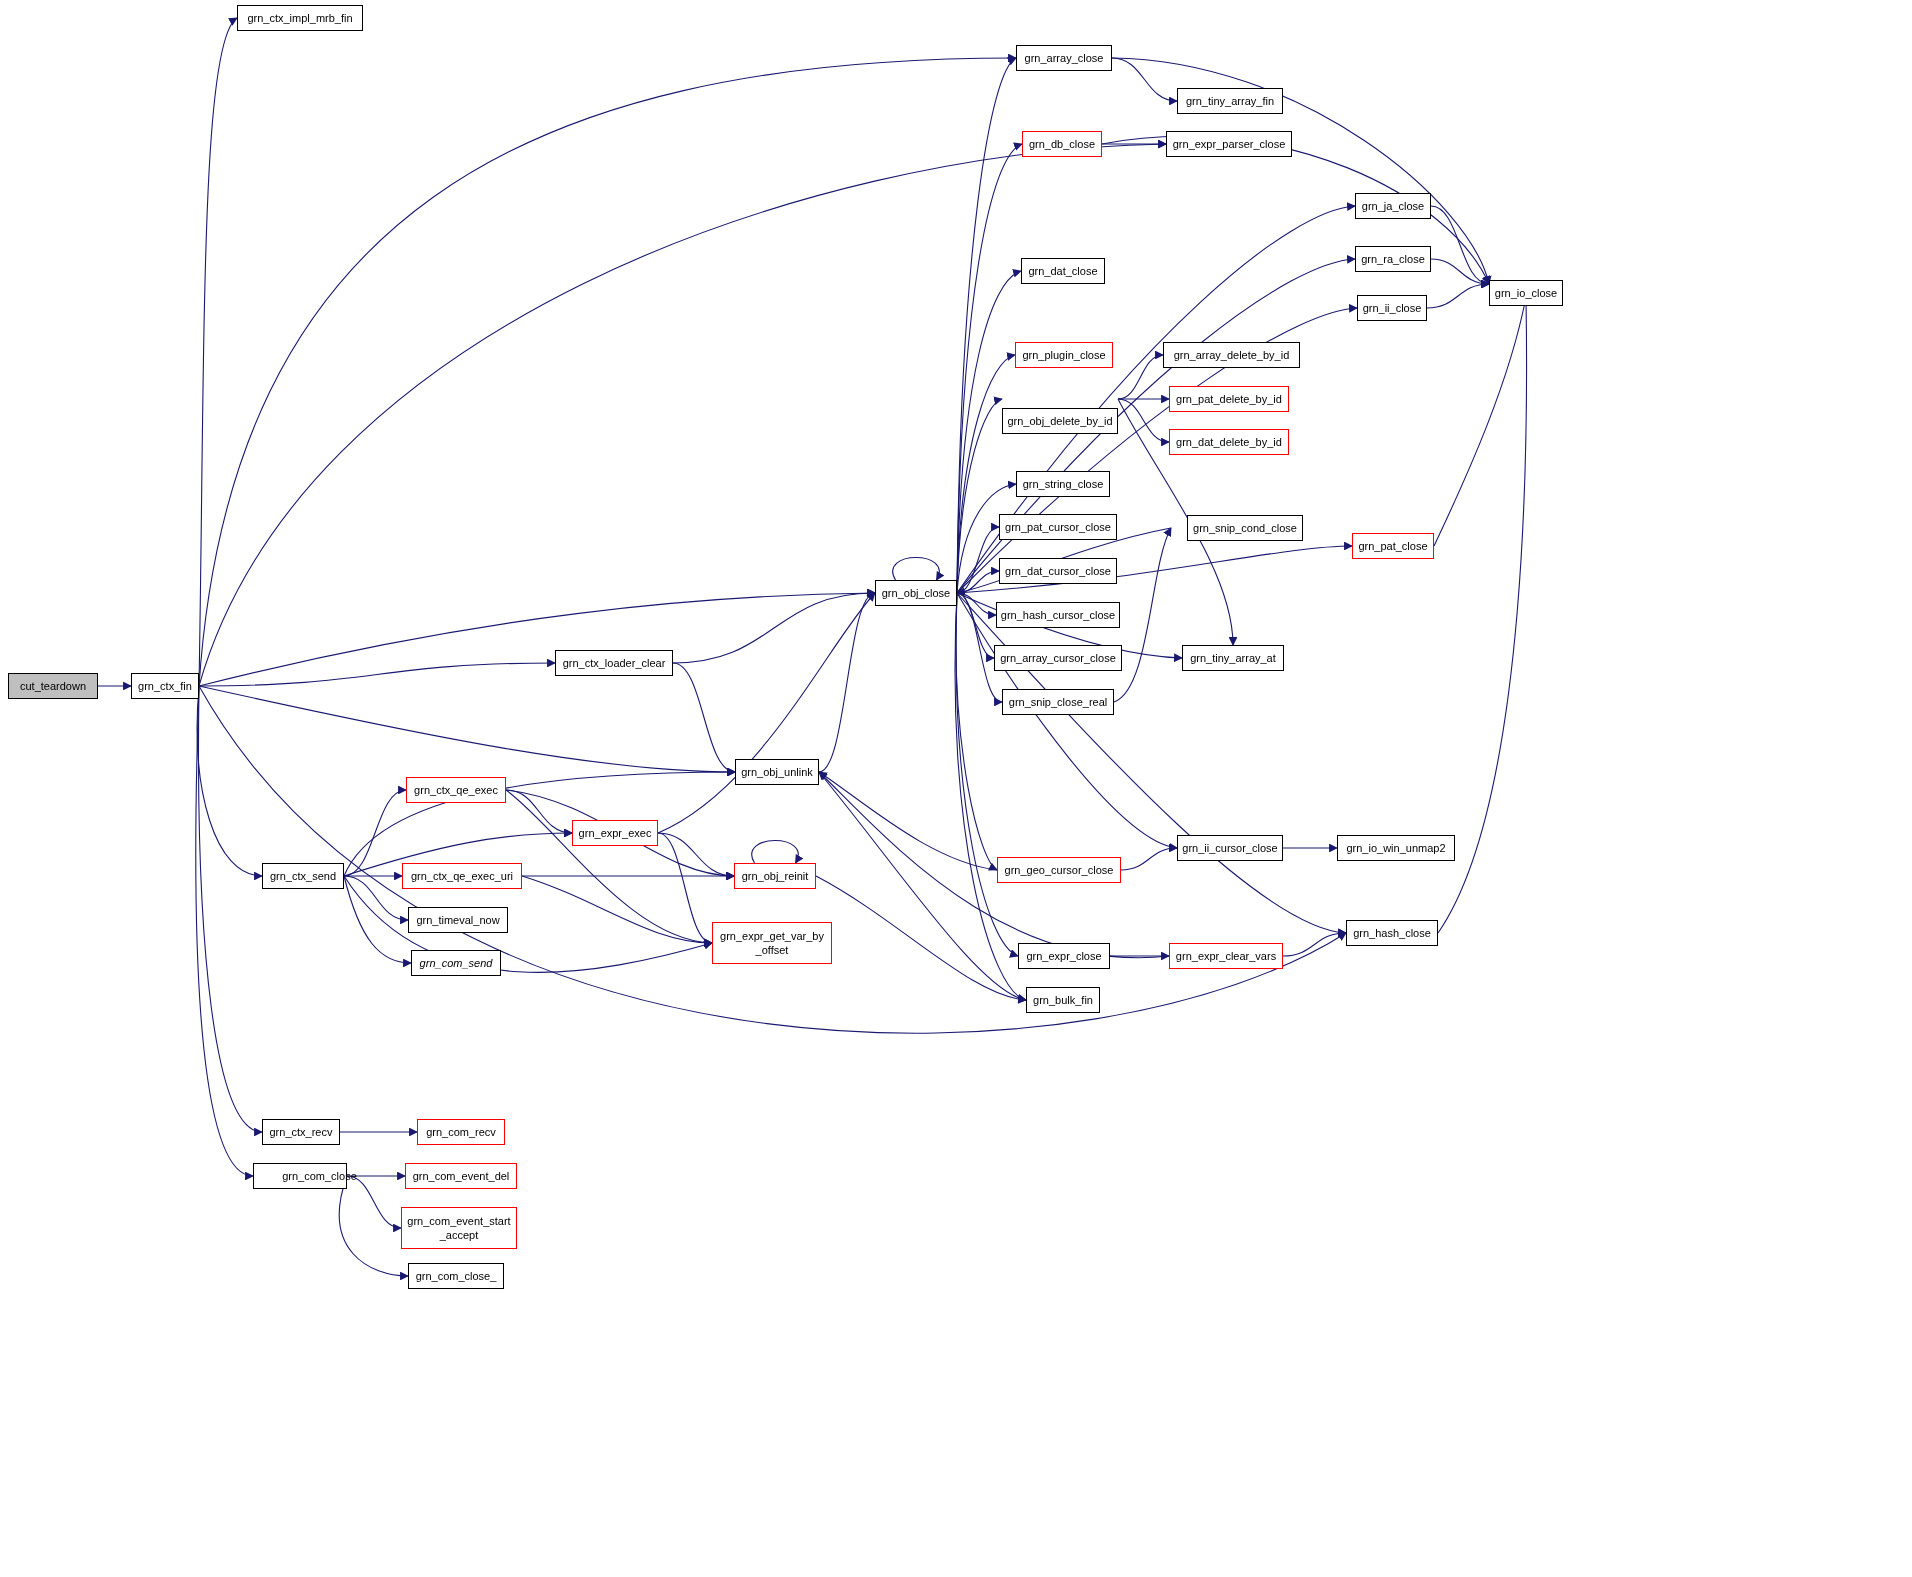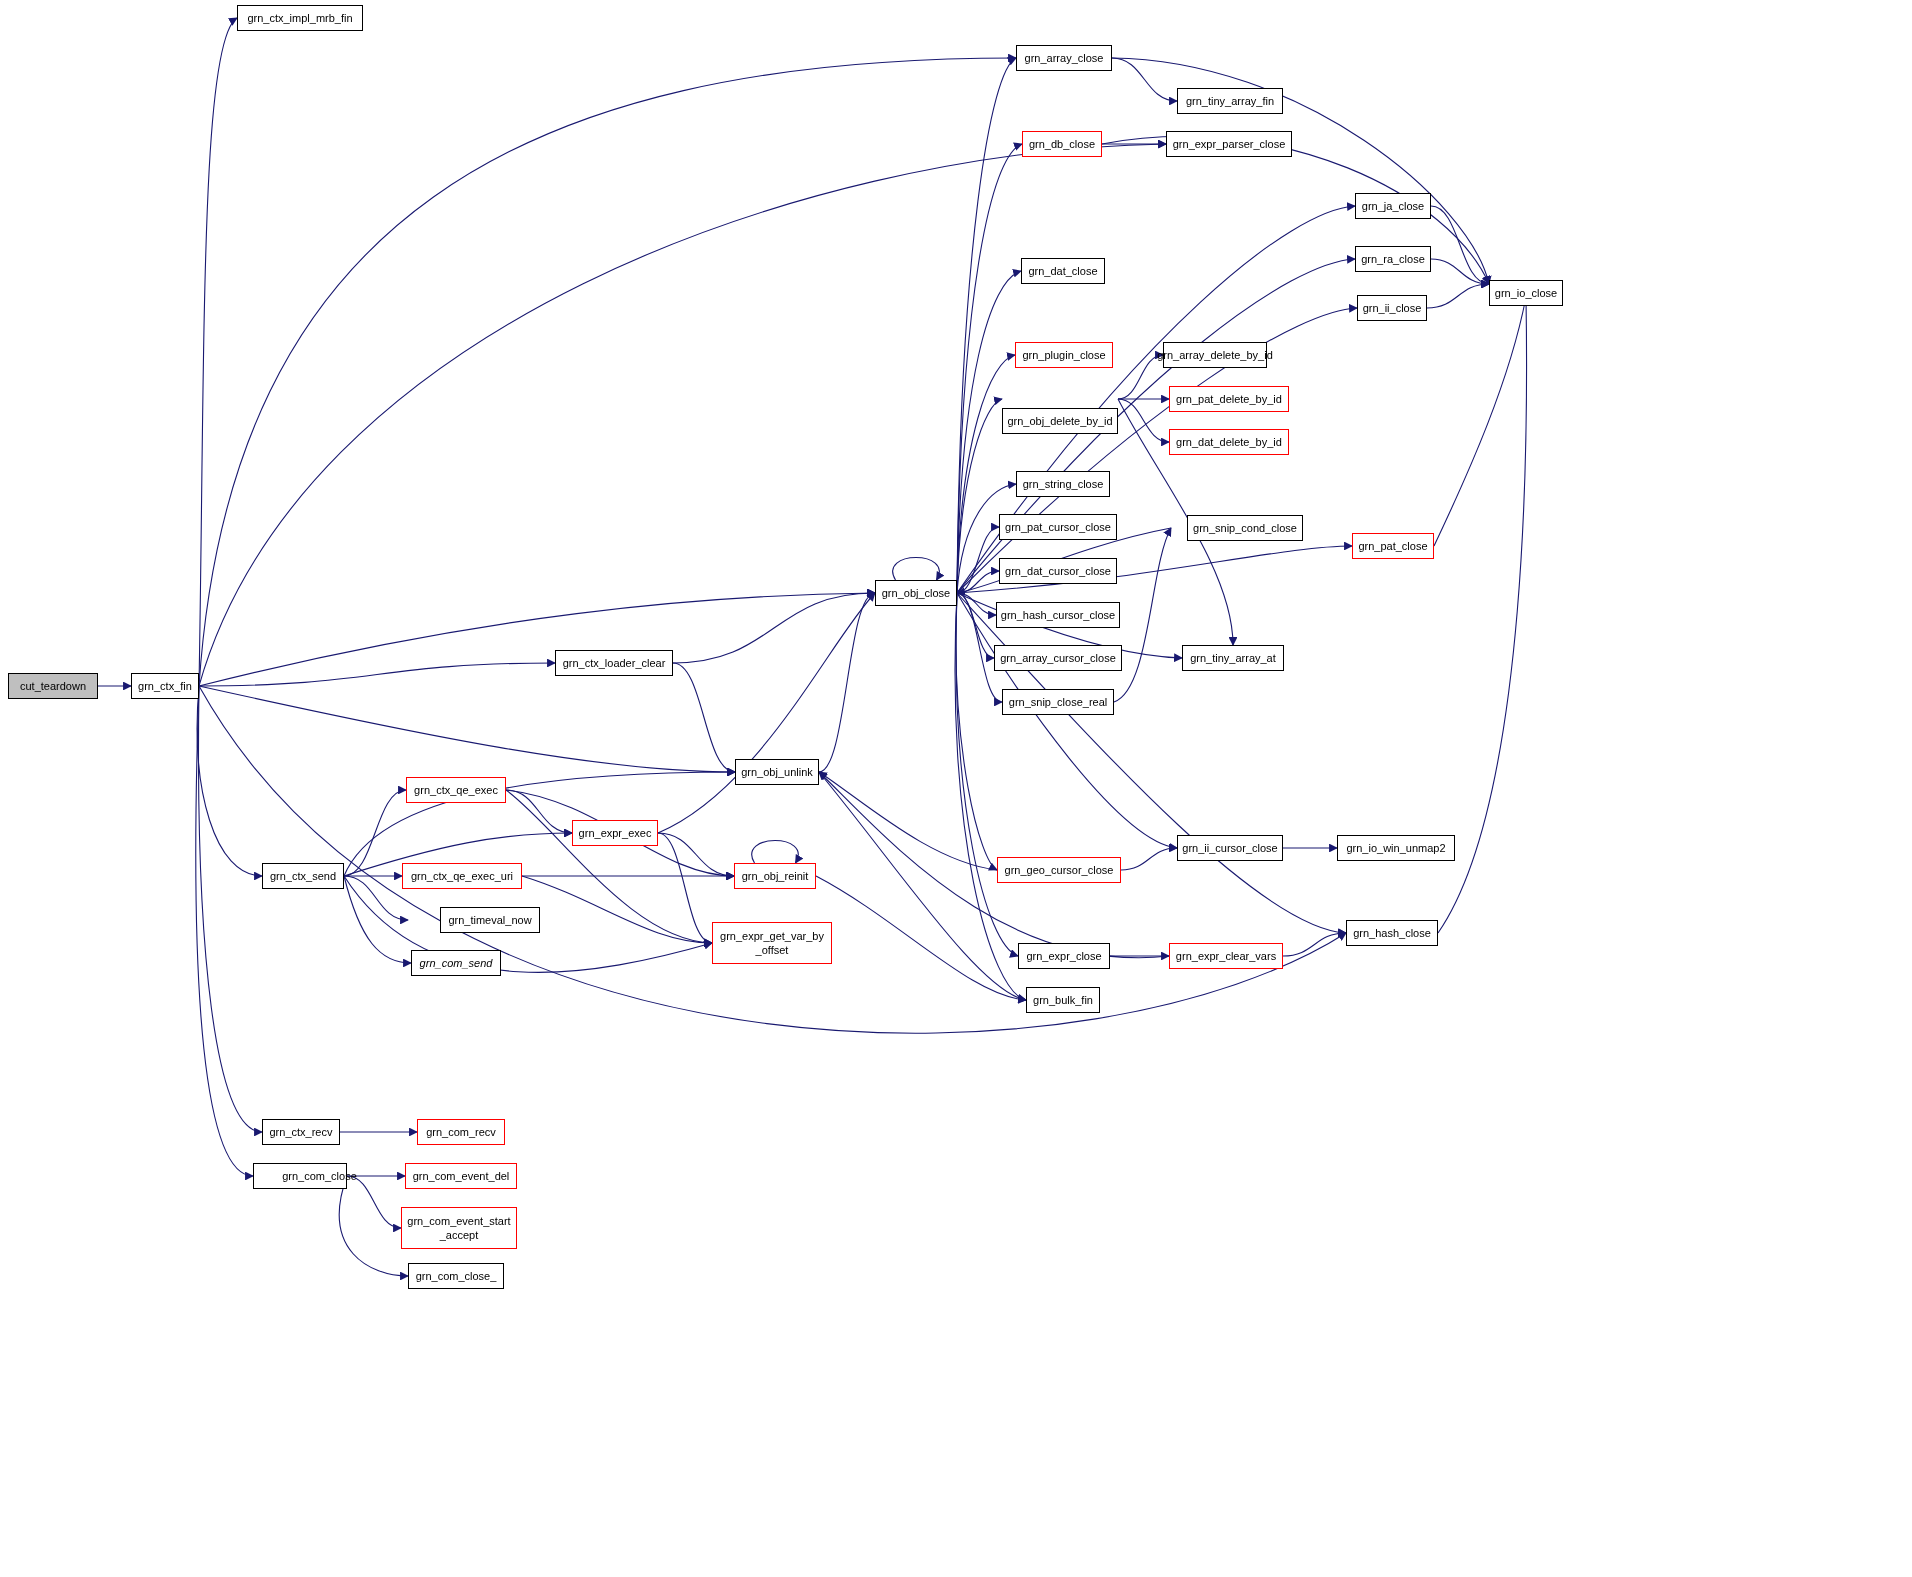--- a/index.html
+++ b/index.html
@@ -131,21 +131,21 @@
     <div class="node" style="left: 1016px; top: 45px; width: 96px; height: 26px;">grn_array_close</div>
     <div class="node" style="left: 1177px; top: 88px; width: 106px; height: 26px;">grn_tiny_array_fin</div>
     <div class="node highlight" style="left: 1022px; top: 131px; width: 80px; height: 26px;">grn_db_close</div>
     <div class="node" style="left: 1166px; top: 131px; width: 126px; height: 26px;">grn_expr_parser_close</div>
     <div class="node" style="left: 1355px; top: 193px; width: 76px; height: 26px;">grn_ja_close</div>
     <div class="node" style="left: 1355px; top: 246px; width: 76px; height: 26px;">grn_ra_close</div>
     <div class="node" style="left: 1489px; top: 280px; width: 74px; height: 26px;">grn_io_close</div>
     <div class="node" style="left: 1021px; top: 258px; width: 84px; height: 26px;">grn_dat_close</div>
     <div class="node" style="left: 1357px; top: 295px; width: 70px; height: 26px;">grn_ii_close</div>
     <div class="node highlight" style="left: 1015px; top: 342px; width: 98px; height: 26px;">grn_plugin_close</div>
-    <div class="node" style="left: 1163px; top: 342px; width: 104px; height: 26px;">grn_array_delete_by_id</div>
+    <div class="node" style="left: 1163px; top: 342px; width: 137px; height: 26px;">grn_array_delete_by_id</div>
     <div class="node" style="left: 1002px; top: 408px; width: 116px; height: 26px;">grn_obj_delete_by_id</div>
     <div class="node highlight" style="left: 1169px; top: 386px; width: 120px; height: 26px;">grn_pat_delete_by_id</div>
     <div class="node highlight" style="left: 1169px; top: 429px; width: 120px; height: 26px;">grn_dat_delete_by_id</div>
     <div class="node" style="left: 1016px; top: 471px; width: 94px; height: 26px;">grn_string_close</div>
     <div class="node" style="left: 999px; top: 514px; width: 118px; height: 26px;">grn_pat_cursor_close</div>
     <div class="node" style="left: 1171px; top: 515px; width: 116px; height: 26px; margin-left: 16px;">grn_snip_cond_close</div>
     <div class="node highlight" style="left: 1352px; top: 533px; width: 82px; height: 26px;">grn_pat_close</div>
     <div class="node" style="left: 999px; top: 558px; width: 118px; height: 26px;">grn_dat_cursor_close</div>
     <div class="node" style="left: 875px; top: 580px; width: 82px; height: 26px;">grn_obj_close</div>
     <div class="node" style="left: 996px; top: 602px; width: 124px; height: 26px;">grn_hash_cursor_close</div>
@@ -155,21 +155,21 @@
     <div class="node" style="left: 555px; top: 650px; width: 118px; height: 26px;">grn_ctx_loader_clear</div>
     <div class="node" style="left: 735px; top: 759px; width: 84px; height: 26px;">grn_obj_unlink</div>
     <div class="node highlight" style="left: 406px; top: 777px; width: 100px; height: 26px;">grn_ctx_qe_exec</div>
     <div class="node highlight" style="left: 572px; top: 820px; width: 86px; height: 26px;">grn_expr_exec</div>
     <div class="node" style="left: 1177px; top: 835px; width: 106px; height: 26px;">grn_ii_cursor_close</div>
     <div class="node" style="left: 1337px; top: 835px; width: 118px; height: 26px;">grn_io_win_unmap2</div>
     <div class="node" style="left: 262px; top: 863px; width: 82px; height: 26px;">grn_ctx_send</div>
     <div class="node highlight" style="left: 402px; top: 863px; width: 120px; height: 26px;">grn_ctx_qe_exec_uri</div>
     <div class="node highlight" style="left: 734px; top: 863px; width: 82px; height: 26px;">grn_obj_reinit</div>
     <div class="node highlight" style="left: 997px; top: 857px; width: 124px; height: 26px;">grn_geo_cursor_close</div>
-    <div class="node" style="left: 408px; top: 907px; width: 100px; height: 26px; margin-left: 32px;">grn_timeval_now</div>
+    <div class="node" style="left: 408px; top: 907px; width: 100px; height: 26px;">grn_timeval_now</div>
     <div class="node highlight" style="left: 712px; top: 922px; width: 120px; height: 42px;">grn_expr_get_var_by
 _offset</div>
     <div class="node" style="left: 411px; top: 950px; width: 90px; height: 26px; font-style: italic;">grn_com_send</div>
     <div class="node" style="left: 1346px; top: 920px; width: 92px; height: 26px;">grn_hash_close</div>
     <div class="node" style="left: 1018px; top: 943px; width: 92px; height: 26px;">grn_expr_close</div>
     <div class="node highlight" style="left: 1169px; top: 943px; width: 114px; height: 26px;">grn_expr_clear_vars</div>
     <div class="node" style="left: 1026px; top: 987px; width: 74px; height: 26px;">grn_bulk_fin</div>
     <div class="node" style="left: 262px; top: 1119px; width: 78px; height: 26px;">grn_ctx_recv</div>
     <div class="node highlight" style="left: 417px; top: 1119px; width: 88px; height: 26px;">grn_com_recv</div>
     <div class="node" style="left: 253px; top: 1163px; width: 94px; height: 26px; padding-left: 39px;">grn_com_close</div>

